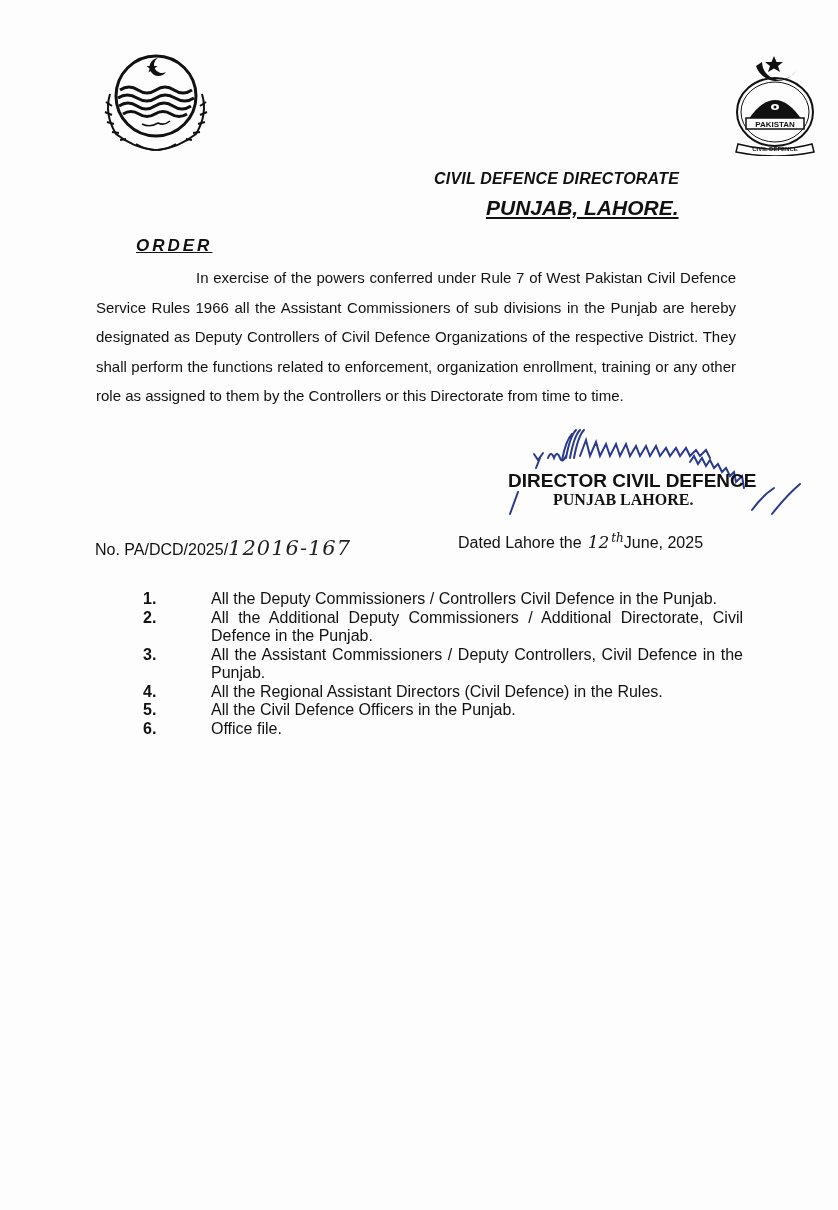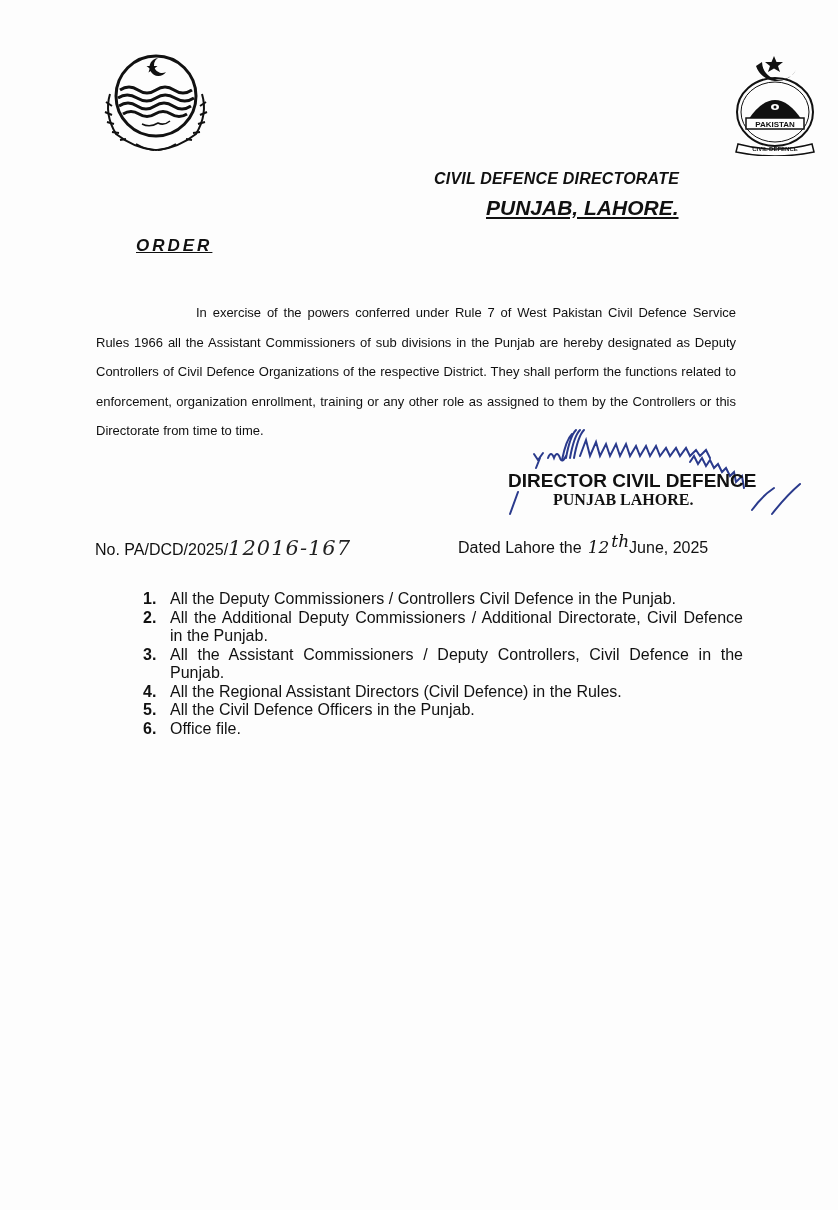--- a/index.html
+++ b/index.html
@@ -3,33 +3,33 @@
 <meta charset="utf-8">
 <style>
   html,body{margin:0;padding:0;background:#fdfdfd;}
   body{width:838px;height:1210px;position:relative;overflow:hidden;font-family:"Liberation Sans",sans-serif;color:#111;}
   .abs{position:absolute;}
   .logo-left{left:96px;top:44px;width:120px;height:112px;}
   .logo-right{left:726px;top:44px;width:98px;height:112px;}
   .hdr1{left:434px;top:170px;font-size:16px;font-weight:bold;font-style:italic;letter-spacing:.2px;}
   .hdr2{left:486px;top:196px;font-size:21px;font-weight:bold;font-style:italic;text-decoration:underline;text-align:center;}
   .order{left:97px;top:236px;font-size:17px;font-weight:bold;font-style:italic;letter-spacing:3px;text-decoration:underline;margin-left:39px;}
-  .para{left:96px;top:263px;width:640px;font-size:13px;line-height:29.6px;text-align:justify;text-indent:100px;margin-top:35px;}
+  .para{left:96px;top:263px;width:640px;font-size:15px;line-height:29.6px;text-align:justify;text-indent:100px;}
   .sig-svg{left:490px;top:418px;width:320px;height:100px;}
   .sig1{left:508px;top:470px;font-size:19px;font-weight:bold;}
   .sig2{left:553px;top:491px;font-size:16px;font-weight:bold;font-family:Liberation Serif, serif;}
   .refno{left:95px;top:536px;font-size:16px;}
   .hand{font-family:"DejaVu Serif",serif;font-style:italic;font-size:21px;color:#222;letter-spacing:1px;}
   .dated{left:458px;top:531px;font-size:16px;}
   .dated .day{font-family:"DejaVu Serif",serif;font-style:italic;font-size:17px;margin:0 2px 0 6px;}
-  .dated sup{font-family:"DejaVu Serif",serif;font-style:italic;font-size:17px;}
+  .dated sup{font-family:"DejaVu Serif",serif;font-style:italic;font-size:12px;}
   .dist{left:143px;top:590px;width:600px;margin:0;padding:0;list-style:none;font-size:16px;line-height:18.5px;}
   .dist li{display:flex;margin-bottom:0;}
   .dist .num{width:27px;flex:none;font-weight:bold;}
-  .dist .txt{flex:1;text-align:justify;}
+  .dist .txt{flex:1;text-align:justify;margin-left:41px;}
 </style>
 </head>
 <body>
 
 <svg class="abs logo-left" viewBox="0 0 120 112">
   <circle cx="60" cy="52" r="40" fill="none" stroke="#111" stroke-width="3"></circle>
   <path d="M62 14 a9 9 0 1 0 8 14 a7 7 0 1 1 -8 -14z" fill="#111"></path>
   <polygon points="56,18 57.5,22 61.5,22 58.3,24.5 59.5,28.5 56,26 52.5,28.5 53.7,24.5 50.5,22 54.5,22" fill="#111"></polygon>
   <g fill="none" stroke="#111" stroke-width="3">
     <path d="M24 46 q9 -6 18 0 t18 0 t18 0 t18 0"></path>

